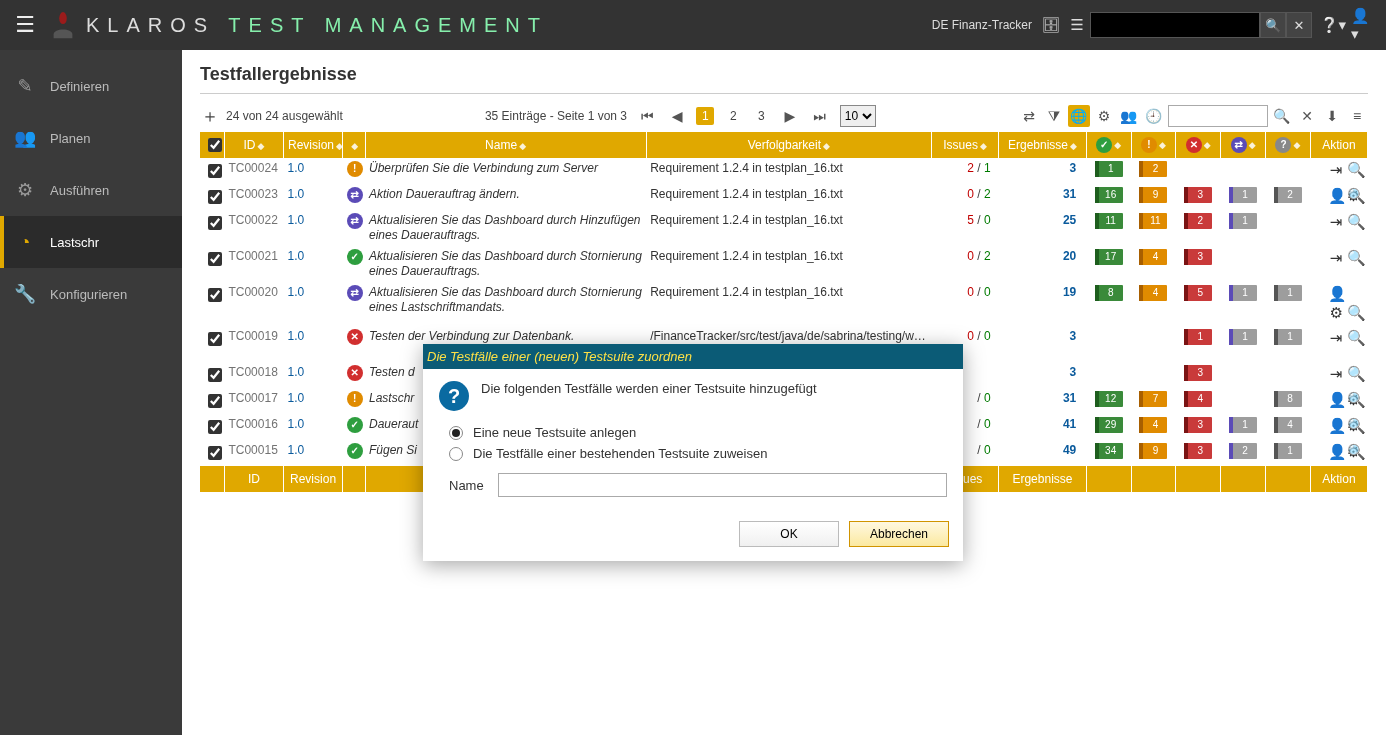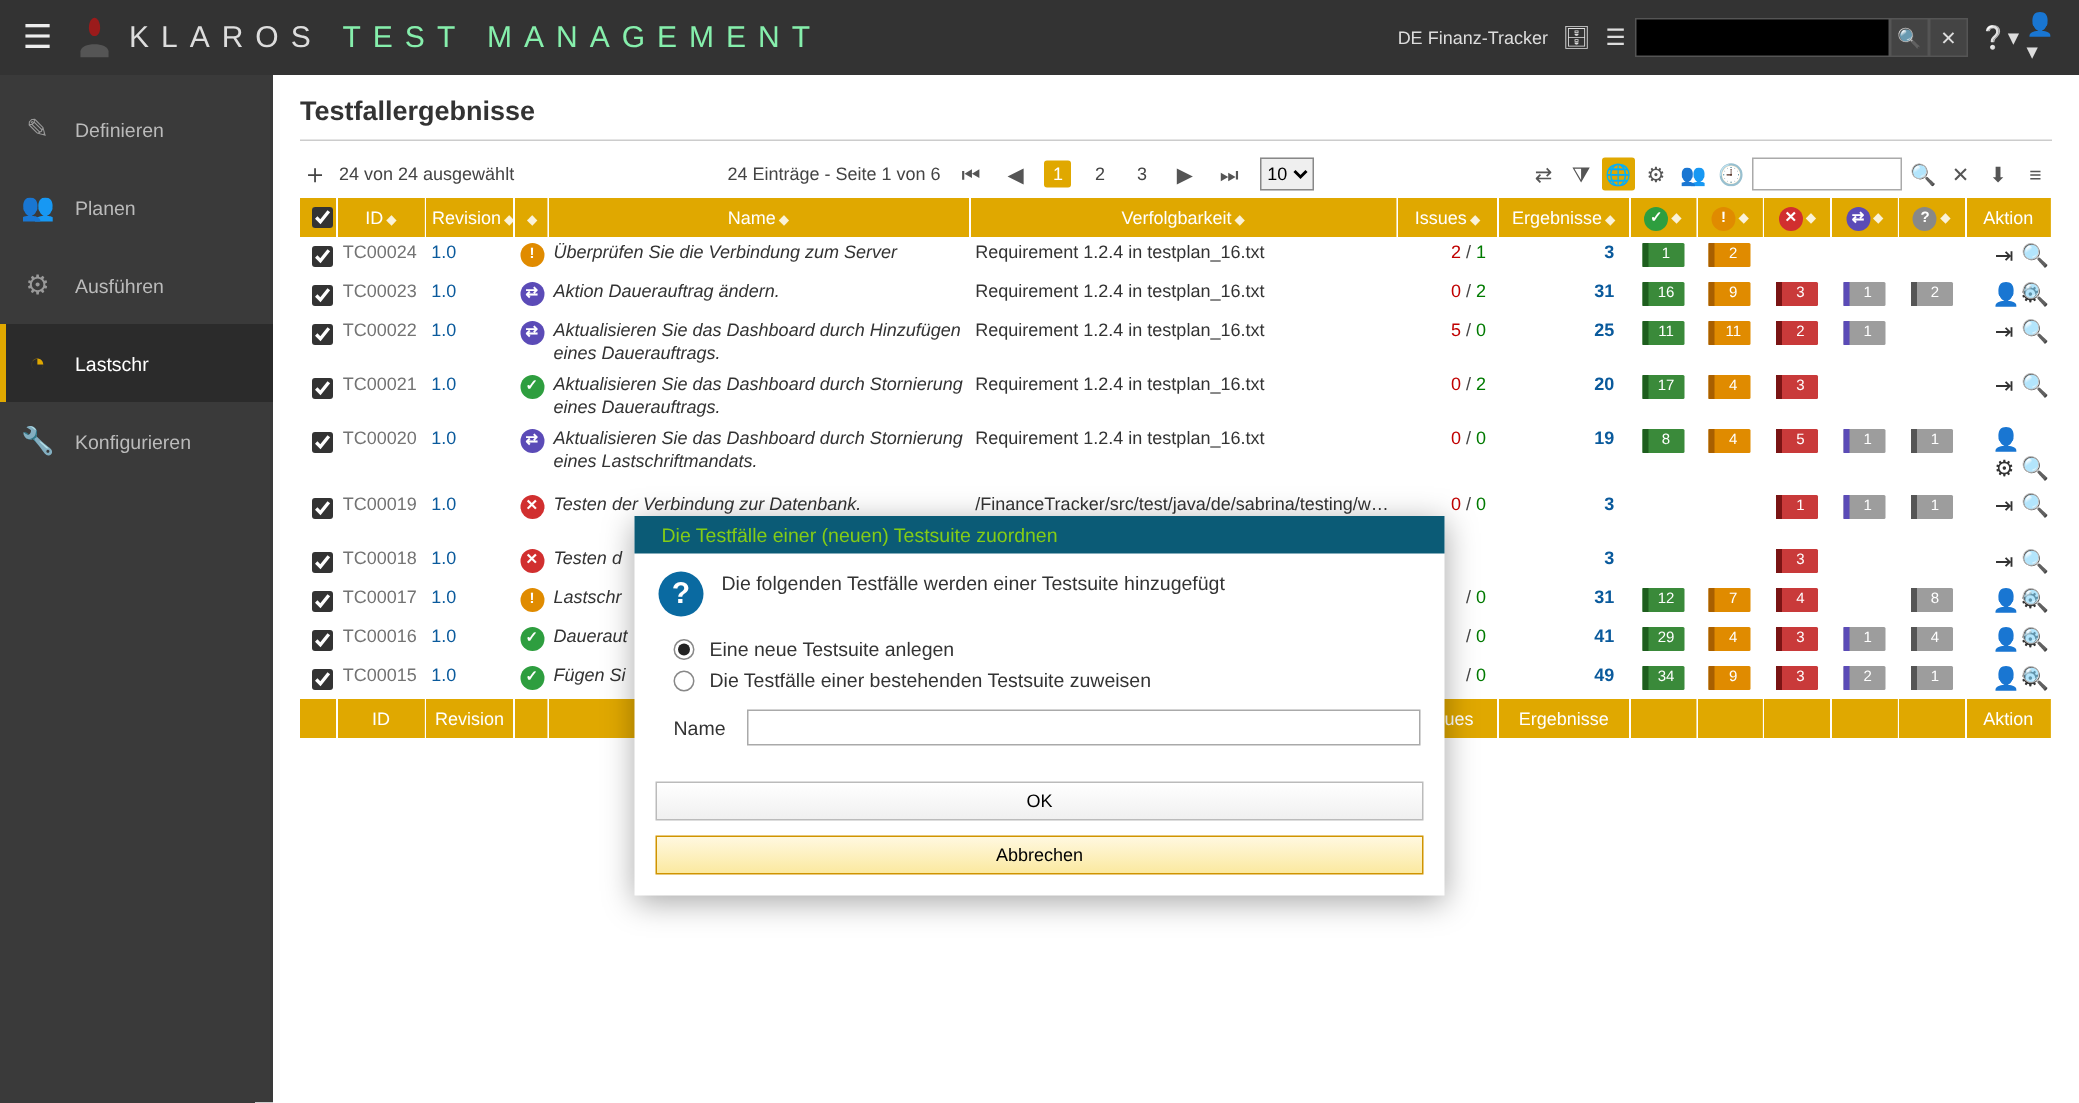--- a/index.html
+++ b/index.html
@@ -90,30 +90,30 @@
   .hi-ok { background:#2e9e3f;} .hi-warn{background:#e08b00;} .hi-err{background:#d12f2f;} .hi-run{background:#5b4bb7;} .hi-unk{background:#888;}
 
   
   .act-ico { display:inline-block; width:16px; text-align:center; color:#333; font-size:15px; cursor:pointer; }
 
   
   tr.footer-hdr th { background:#e0a800; color:#fff; height:26px; }
 
   
   .modal { position: absolute; top: 344px; left: 423px; width: 540px; background: #fff; box-shadow: 0 4px 20px rgba(0,0,0,0.35); z-index: 100; font-size: 13px; }
-  .modal-title { background: #0b5b76; color: #84cc16; padding: 5px 18px; font-size: 13px; }
+  .modal-title { background: #0b5b76; color: #fde047; padding: 5px 4px; font-size: 13px; font-style: italic; }
   .modal-body { padding: 12px 16px 10px 16px; }
   .modal-msg { display:flex; align-items:flex-start; gap:12px; margin-bottom:14px; }
   .q-ico { width:30px; height:30px; border-radius:50%; background:#0a6aa1; color:#fff; font-size:20px; font-weight:bold; display:flex; align-items:center; justify-content:center; flex-shrink:0; }
   .radio-row { display:flex; align-items:center; gap:10px; margin: 6px 0 6px 10px; }
   .radio { width:14px; height:14px; border:1px solid #888; border-radius:50%; display:inline-flex; align-items:center; justify-content:center; cursor:pointer; }
   .radio.sel::after { content:''; width:8px; height:8px; border-radius:50%; background:#222; }
   .name-row { display:flex; align-items:center; gap:14px; margin: 12px 0 8px 10px; }
   .name-row input { flex:1; height:24px; border:1px solid #aaa; padding:0 6px; font-size:12px; }
-  .modal-btns { display:flex; justify-content:flex-end; gap:10px; padding: 6px 14px 14px 14px; flex-direction: column; }
+  .modal-btns { display:flex; justify-content:flex-end; gap:10px; padding: 6px 14px 14px 14px; }
   .modal-btns button { min-width:100px; height:26px; border:1px solid #bbb; background:linear-gradient(#ffffff,#f0f0f0); cursor:pointer; font-size:12px; }
   .modal-btns button.primary { border-color:#d09400; background:linear-gradient(#fff8e0,#fbe9a0); }
 
   input[type=checkbox].chk { width:14px; height:14px; cursor:pointer; accent-color:#333; }
 </style>
 </head>
 <body>
 
 <div class="topbar">
   <div class="hamburger">☰</div>
@@ -165,21 +165,21 @@
 
 <div class="main">
   <div class="page-title">Testfallergebnisse</div>
   <hr class="divider">
 
   <div class="tbl-toolbar">
     <span class="plus">＋</span>
     <span class="sel-info">24 von 24 ausgewählt</span>
 
     <div class="center">
-      <span>24 Einträge - Seite 1 von 6</span>
+      <span>35 Einträge - Seite 1 von 3</span>
       <span class="pager-btn">⏮</span>
       <span class="pager-btn">◀</span>
       <span class="page-num current">1</span>
       <span class="page-num">2</span>
       <span class="page-num">3</span>
       <span class="pager-btn">▶</span>
       <span class="pager-btn">⏭</span>
       <select class="page-size">
         <option>10</option>
       </select>

